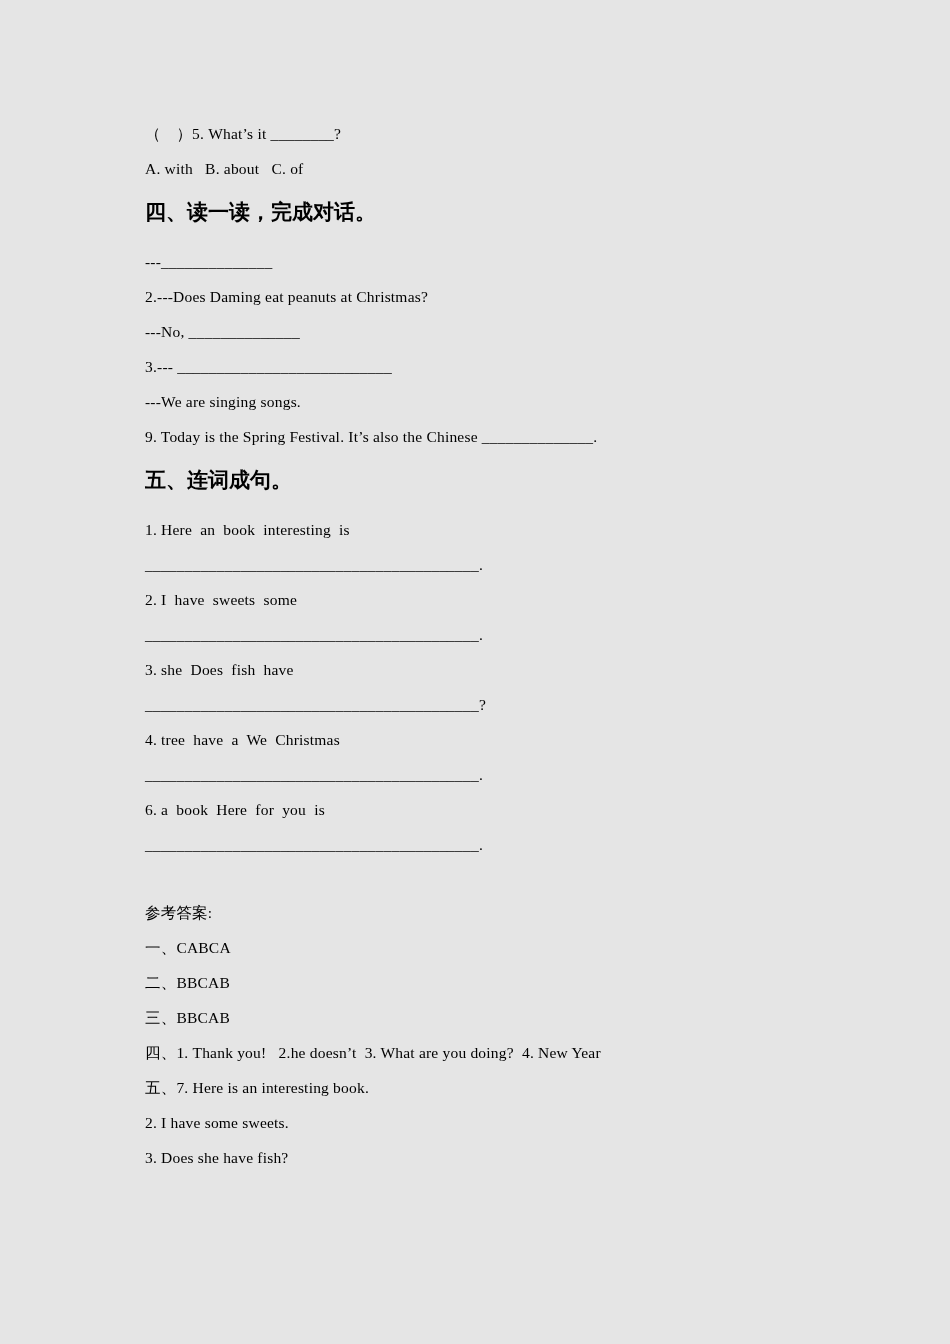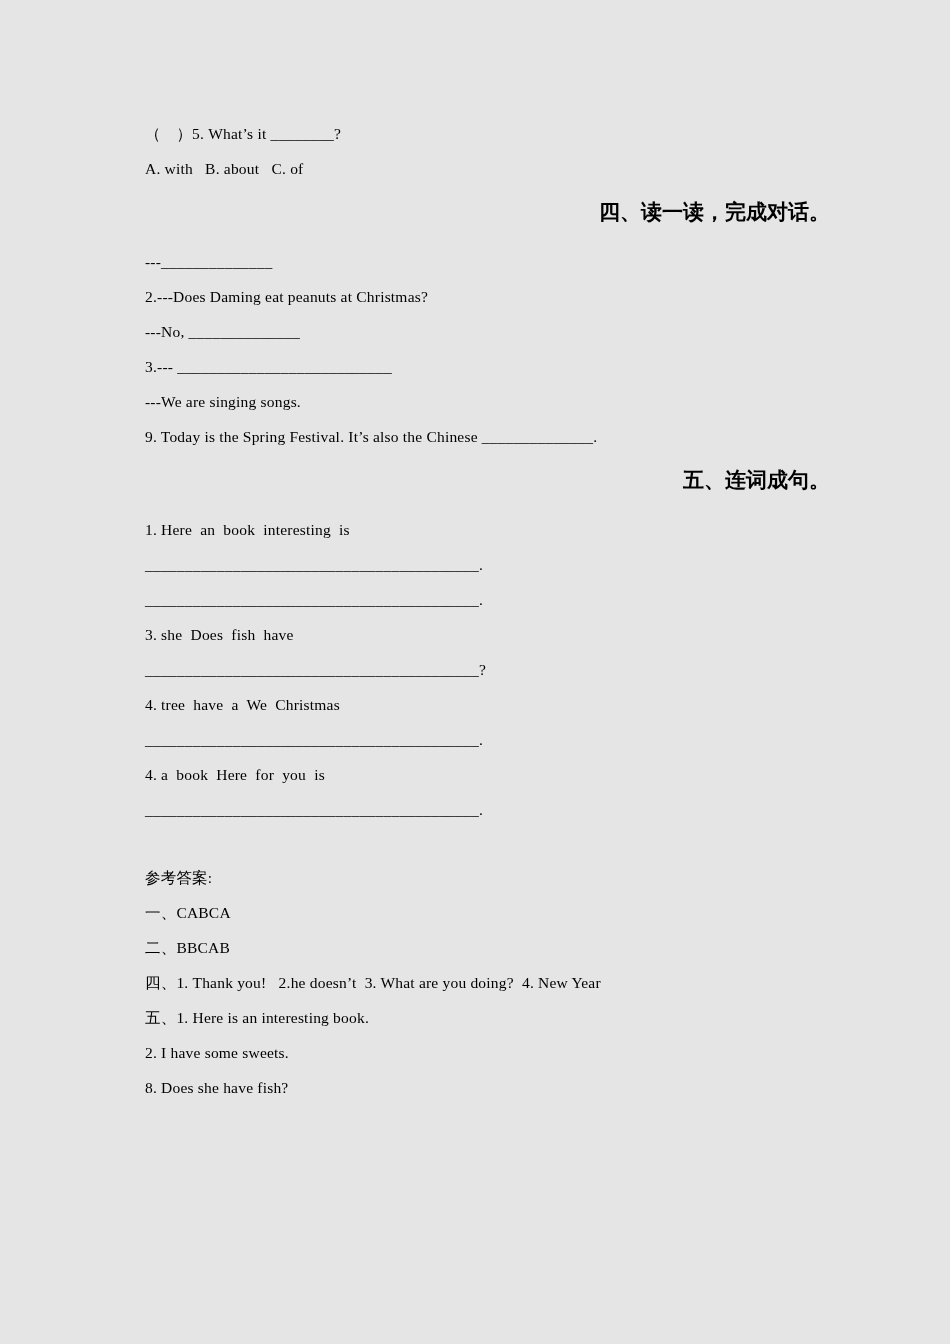--- a/index.html
+++ b/index.html
@@ -26,21 +26,20 @@
     line-height: 35px;
     white-space: pre-wrap;
     letter-spacing: 0.2px;
   }
   .heading {
     margin: 12px 0 18px 0;
     font-size: 21px;
     line-height: 28px;
     font-weight: bold;
     white-space: pre-wrap;
-    text-align: right;
   }
   .answers-title {
     margin-top: 33px;
   }
 </style>
 </head>
 <body>
 
 <div class="page">
   <div class="content">
@@ -54,31 +53,33 @@
     <p class="line">2.---Does Daming eat peanuts at Christmas?</p>
     <p class="line">---No, ______________</p>
     <p class="line">3.--- ___________________________</p>
     <p class="line">---We are singing songs.</p>
     <p class="line">9. Today is the Spring Festival. It’s also the Chinese ______________.</p>
 
     <h2 class="heading">五、连词成句。</h2>
 
     <p class="line">1. Here  an  book  interesting  is</p>
     <p class="line">__________________________________________.</p>
+    <p class="line">2. I  have  sweets  some</p>
     <p class="line">__________________________________________.</p>
     <p class="line">3. she  Does  fish  have</p>
     <p class="line">__________________________________________?</p>
     <p class="line">4. tree  have  a  We  Christmas</p>
     <p class="line">__________________________________________.</p>
-    <p class="line">4. a  book  Here  for  you  is</p>
+    <p class="line">6. a  book  Here  for  you  is</p>
     <p class="line">__________________________________________.</p>
 
     <p class="line answers-title">参考答案:</p>
 
     <p class="line">一、CABCA</p>
     <p class="line">二、BBCAB</p>
+    <p class="line">三、BBCAB</p>
     <p class="line">四、1. Thank you!   2.he doesn’t  3. What are you doing?  4. New Year</p>
-    <p class="line">五、1. Here is an interesting book.</p>
+    <p class="line">五、7. Here is an interesting book.</p>
     <p class="line">2. I have some sweets.</p>
-    <p class="line">8. Does she have fish?</p>
+    <p class="line">3. Does she have fish?</p>
 
   </div>
 </div>
 
 </body></html>

